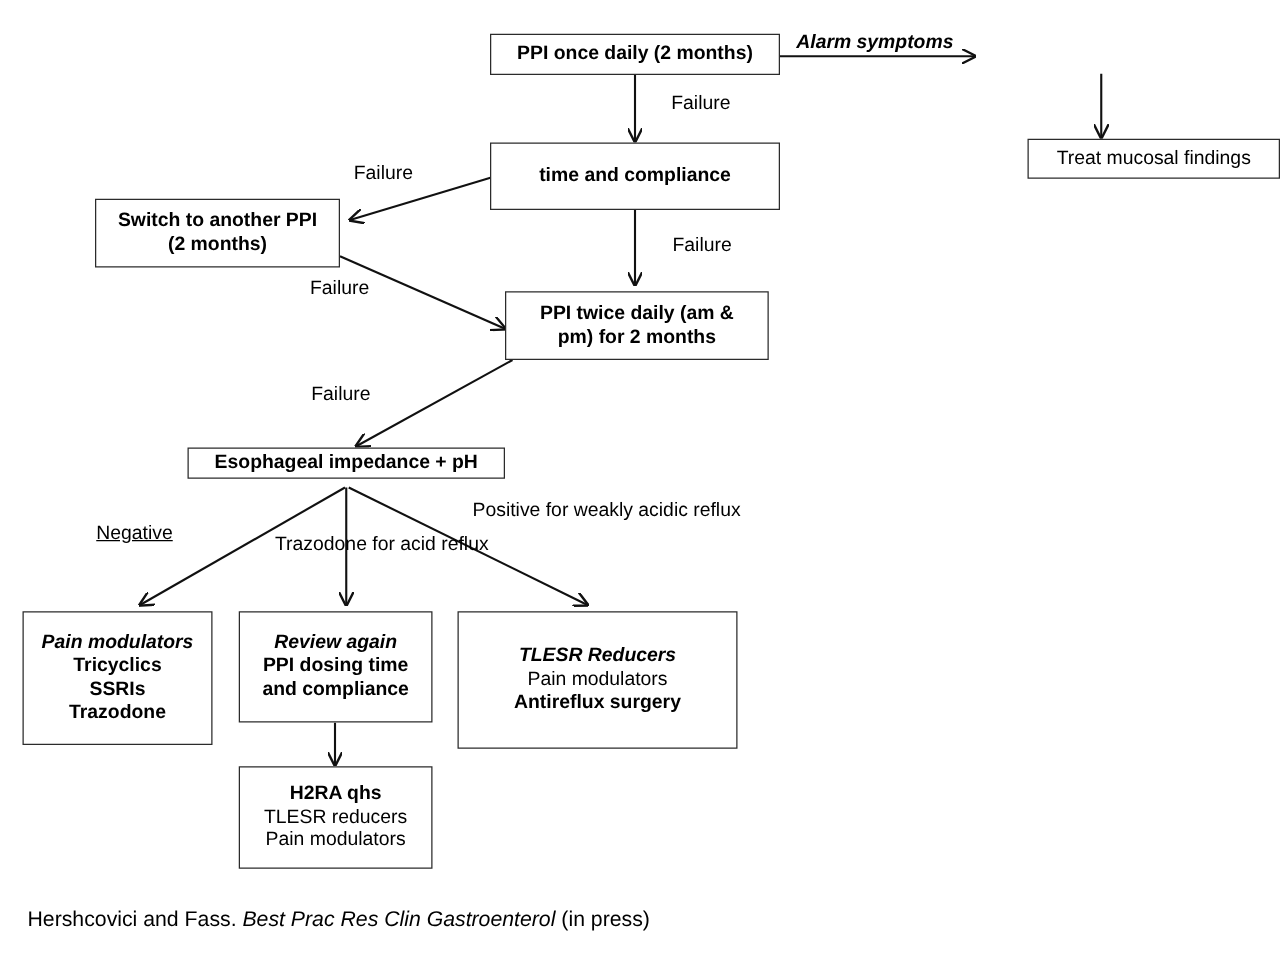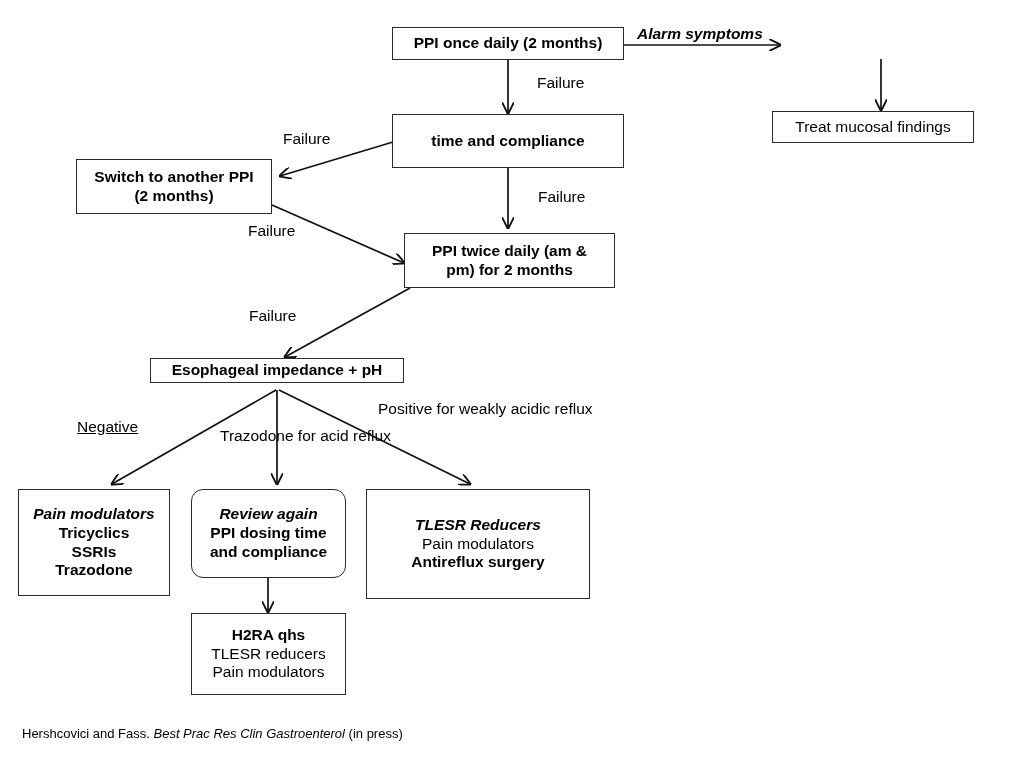--- a/index.html
+++ b/index.html
@@ -49,21 +49,21 @@
     position: absolute;
     font-size: 15.5px;
     font-weight: normal;
     white-space: nowrap;
     line-height: 1.18;
     text-align: left;
   }
   .edge-label.italic { font-style: italic; font-weight: bold; }
   .citation {
     position: absolute;
-    font-size: 13px;
+    font-size: 17px;
     white-space: nowrap;
     font-weight: normal;
   }
   .citation .jr { font-style: italic; }
 </style>
 </head>
 <body>
 
 <div id="canvas">
 
@@ -97,21 +97,21 @@
 
       <path d="M 268 578 L 268 612" marker-end="url(#arrow)"></path>
     </g>
   </svg>
 
   <div class="node" style="left:392px; top:27px; width:232px; height:33px;">
     <span class="ln b">PPI once daily (2 months)</span>
   </div>
 
 
-  <div class="node" style="left:772px; top:111px; width:202px; height:32px;">
+  <div class="node" style="left:822px; top:111px; width:202px; height:32px;">
     <span class="ln r">Treat mucosal findings</span>
   </div>
 
   <div class="node" style="left:392px; top:114px; width:232px; height:54px;">
     <span class="ln b">time and compliance</span>
   </div>
 
   <div class="node" style="left:76px; top:159px; width:196px; height:55px;">
     <span class="ln b">Switch to another PPI</span>
     <span class="ln b">(2 months)</span>
@@ -126,21 +126,21 @@
     <span class="ln b">Esophageal impedance + pH</span>
   </div>
 
   <div class="node" style="left:18px; top:489px; width:152px; height:107px;">
     <span class="ln bi">Pain modulators</span>
     <span class="ln b">Tricyclics</span>
     <span class="ln b">SSRIs</span>
     <span class="ln b">Trazodone</span>
   </div>
 
-  <div class="node" style="left:191px; top:489px; width:155px; height:89px;border-radius:12px;">
+  <div class="node" style="left:191px; top:489px; width:155px; height:89px;">
     <span class="ln bi">Review again</span>
     <span class="ln b">PPI dosing time</span>
     <span class="ln b">and compliance</span>
   </div>
 
   <div class="node" style="left:366px; top:489px; width:224px; height:110px;">
     <span class="ln bi">TLESR Reducers</span>
     <span class="ln r">Pain modulators</span>
     <span class="ln b">Antireflux surgery</span>
   </div>

